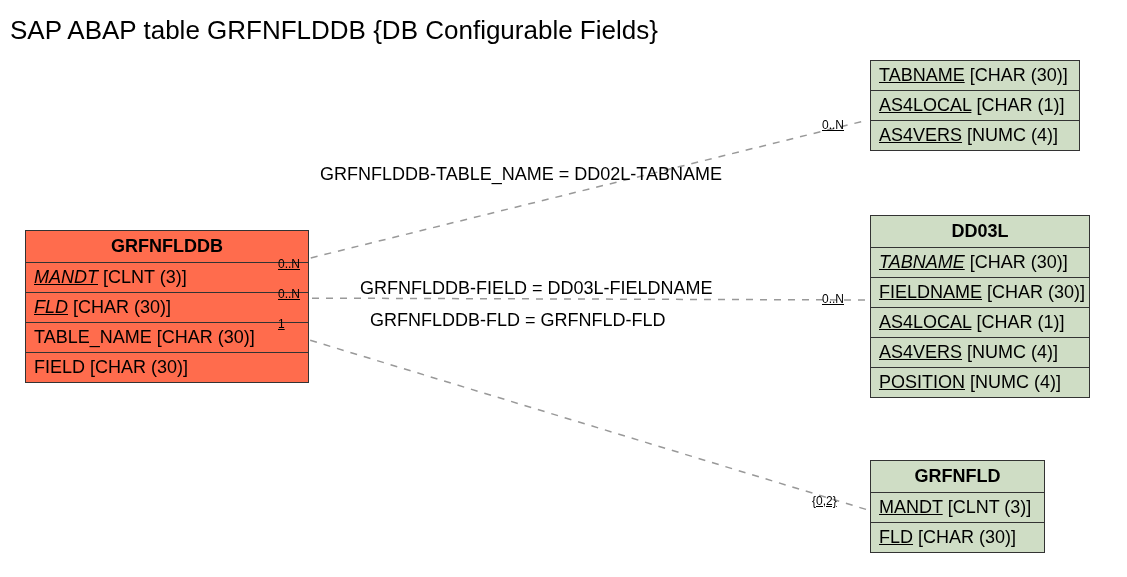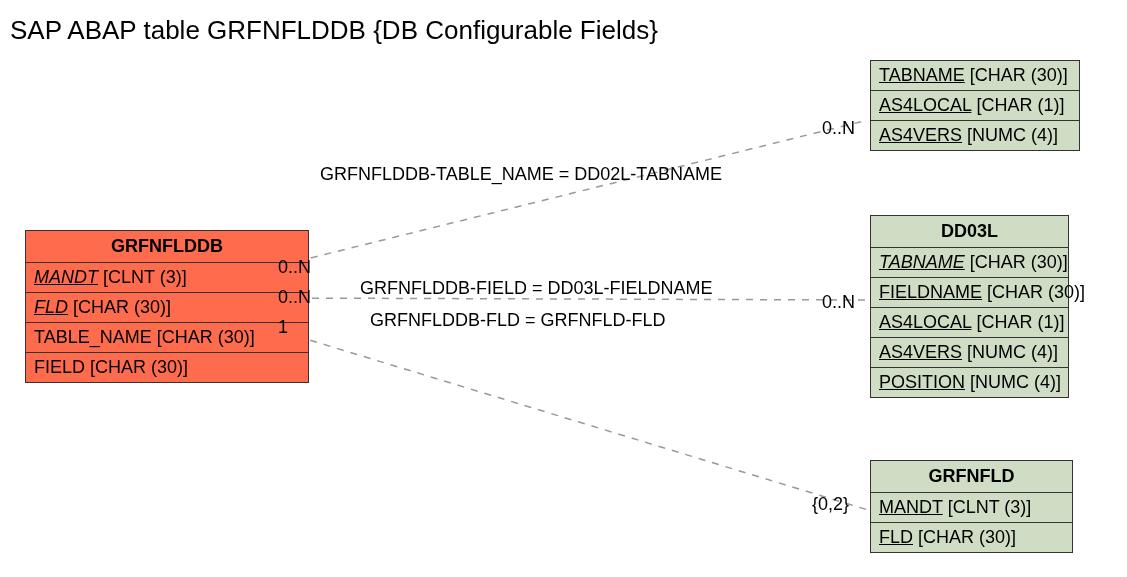--- a/index.html
+++ b/index.html
@@ -44,22 +44,23 @@
   .orange { background: #ff6c4d; }
   .green  { background: #cfddc5; }
 
   .label {
     position: absolute;
     font-size: 18px;
     white-space: nowrap;
   }
   .card {
     position: absolute;
-    font-size: 18px;
+    font-size: 12px;
     white-space: nowrap;
+    text-decoration: underline;
   }
 
   svg.lines {
     position: absolute;
     top: 0; left: 0;
     width: 1127px; height: 577px;
     pointer-events: none;
   }
   svg.lines line {
     stroke: #999;
@@ -88,30 +89,30 @@
   <div class="row"><span class="it field-name">TABLE_NAME</span> <span class="field-type">[CHAR (30)]</span></div>
   <div class="row"><span class="it field-name">FIELD</span> <span class="field-type">[CHAR (30)]</span></div>
 </div>
 
 <div class="entity green" style="left:870px; top:60px; width:210px;">
   <div class="row"><span class="under field-name">TABNAME</span> <span class="field-type">[CHAR (30)]</span></div>
   <div class="row"><span class="under field-name">AS4LOCAL</span> <span class="field-type">[CHAR (1)]</span></div>
   <div class="row"><span class="under field-name">AS4VERS</span> <span class="field-type">[NUMC (4)]</span></div>
 </div>
 
-<div class="entity green" style="left:870px; top:215px; width:199px;">
+<div class="entity green" style="left:870px; top:215px; width:220px;">
   <div class="header">DD03L</div>
   <div class="row"><span class="under-it field-name">TABNAME</span> <span class="field-type">[CHAR (30)]</span></div>
   <div class="row"><span class="under field-name">FIELDNAME</span> <span class="field-type">[CHAR (30)]</span></div>
   <div class="row"><span class="under field-name">AS4LOCAL</span> <span class="field-type">[CHAR (1)]</span></div>
   <div class="row"><span class="under field-name">AS4VERS</span> <span class="field-type">[NUMC (4)]</span></div>
   <div class="row"><span class="under field-name">POSITION</span> <span class="field-type">[NUMC (4)]</span></div>
 </div>
 
-<div class="entity green" style="left:870px; top:460px; width:203px;">
+<div class="entity green" style="left:870px; top:460px; width:175px;">
   <div class="header">GRFNFLD</div>
   <div class="row"><span class="under field-name">MANDT</span> <span class="field-type">[CLNT (3)]</span></div>
   <div class="row"><span class="under field-name">FLD</span> <span class="field-type">[CHAR (30)]</span></div>
 </div>
 
 <div class="label" style="left:320px; top:148px;margin-top:16px;">GRFNFLDDB-TABLE_NAME = DD02L-TABNAME</div>
 <div class="label" style="left:360px; top:278px;">GRFNFLDDB-FIELD = DD03L-FIELDNAME</div>
 <div class="label" style="left:370px; top:310px;">GRFNFLDDB-FLD = GRFNFLD-FLD</div>
 
 <div class="card" style="left:278px; top:257px;">0..N</div>

